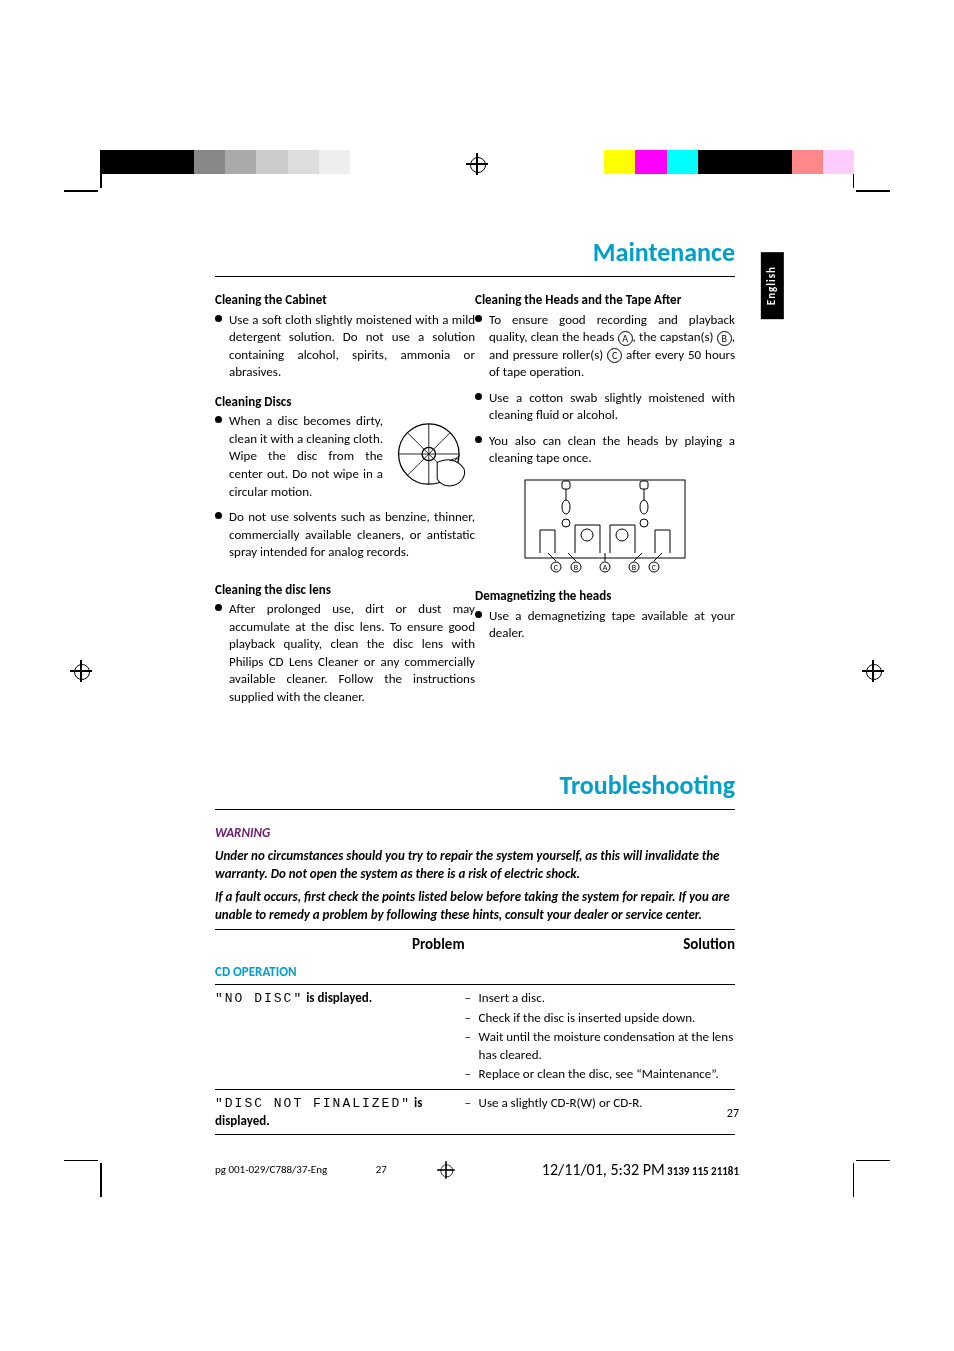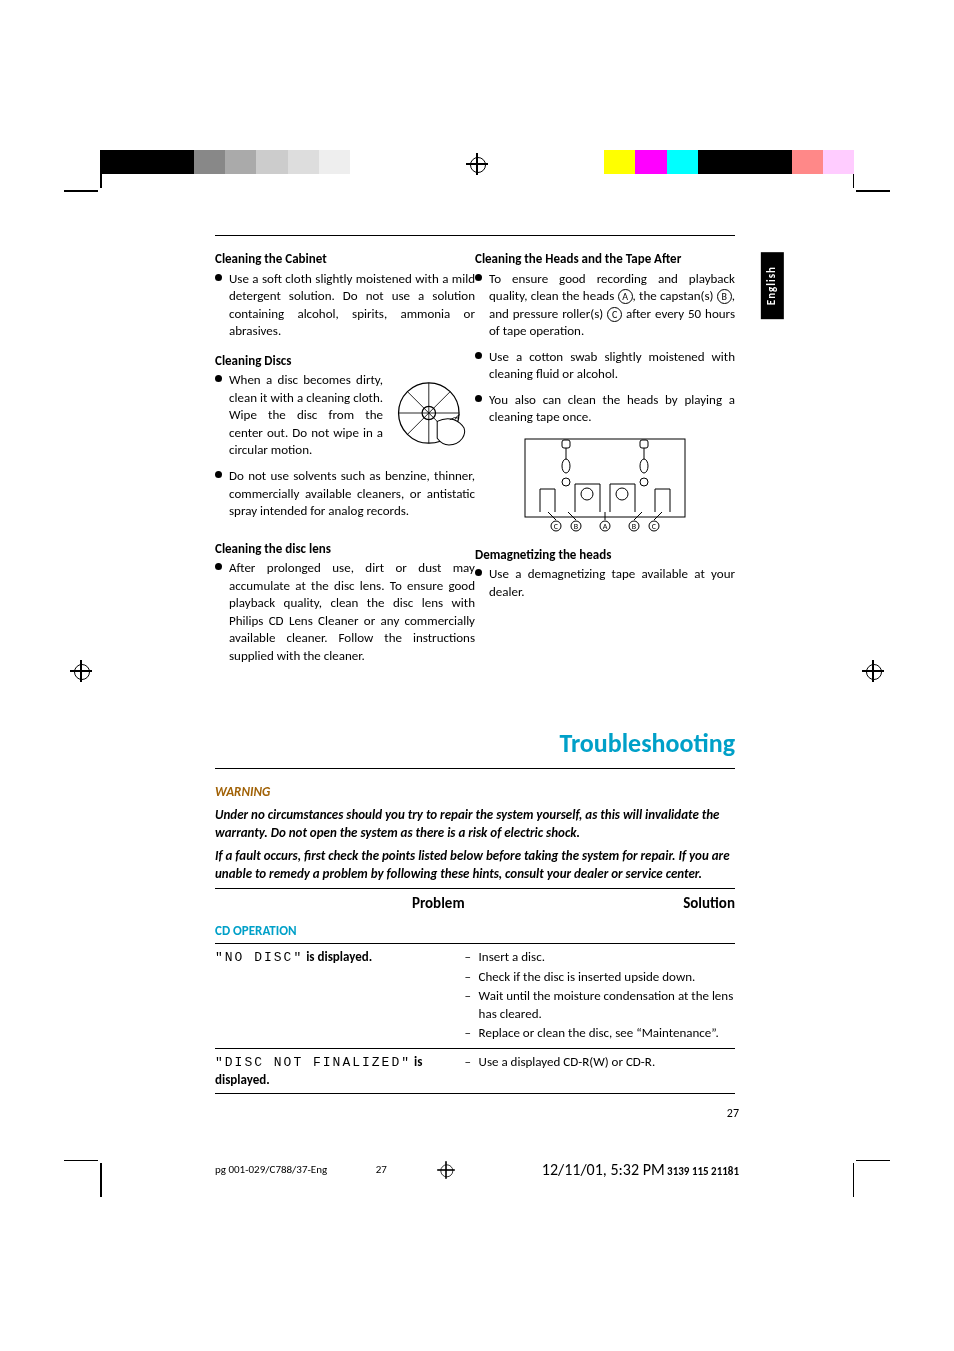--- a/index.html
+++ b/index.html
@@ -127,21 +127,21 @@
     transform: rotate(180deg);
     padding: 14px 4px;
   }
 
   .warning {
     font-style: italic;
     font-weight: bold;
     margin: 6px 0;
   }
   .warning-title {
-    color: #a16207;
+    color: #701a75;
     font-weight: bold;
     font-style: italic;
     margin-bottom: 3px;
   }
 
   table.tbl {
     width: 100%;
     border-collapse: collapse;
     margin-top: 6px;
   }
@@ -262,20 +262,21 @@
   <div class="regcenter"><span class="crosshair"><span></span></span></div>
 </div>
 
 <div class="side-reg left"><span class="crosshair"><span></span></span></div>
 <div class="side-reg right"><span class="crosshair"><span></span></span></div>
 
 <div class="lang-tab">English</div>
 
 <div class="page">
 
+  <h2 class="section-title">Maintenance</h2>
   <hr class="rule">
 
   <div class="cols">
     <div class="col">
 
       <div class="block">
         <h4 class="sub">Cleaning the Cabinet</h4>
         <ul class="bullets">
           <li>Use a soft cloth slightly moistened with a mild detergent solution. Do not use a solution containing alcohol, spirits, ammonia or abrasives.</li>
         </ul>
@@ -406,21 +407,21 @@
           <li>Replace or clean the disc, see “Maintenance”.</li>
         </ul>
       </td>
     </tr>
     <tr class="sep">
       <td>
         <span class="segfont">"DISC NOT FINALIZED"</span><span class="bold"> is displayed.</span>
       </td>
       <td>
         <ul class="sol-list">
-          <li>Use a displayed CD-R(W) or CD-R.</li>
+          <li>Use a slightly CD-R(W) or CD-R.</li>
         </ul>
       </td>
     </tr>
     <tr class="sep">
           <td colspan="2" style="padding:0"></td>
         </tr>
   </tbody>
     </table>
 
 </div>

